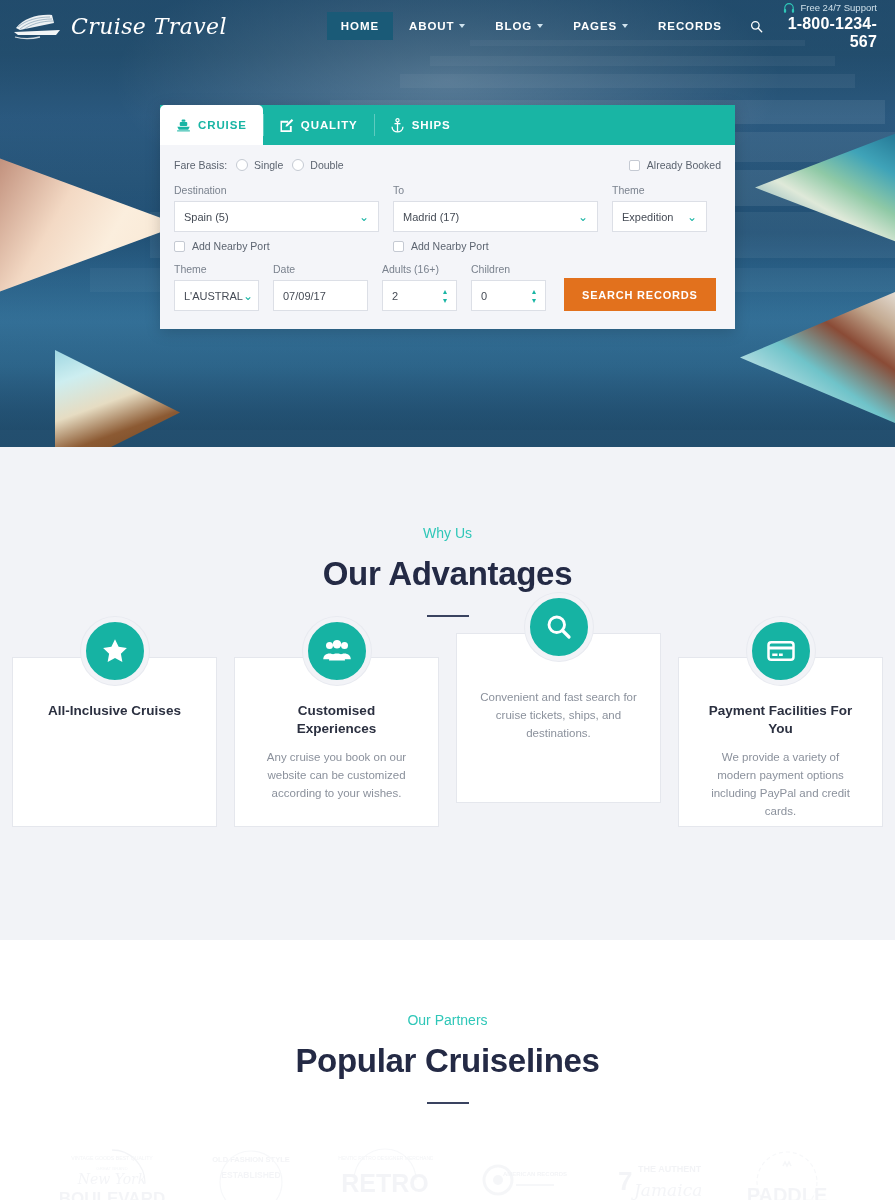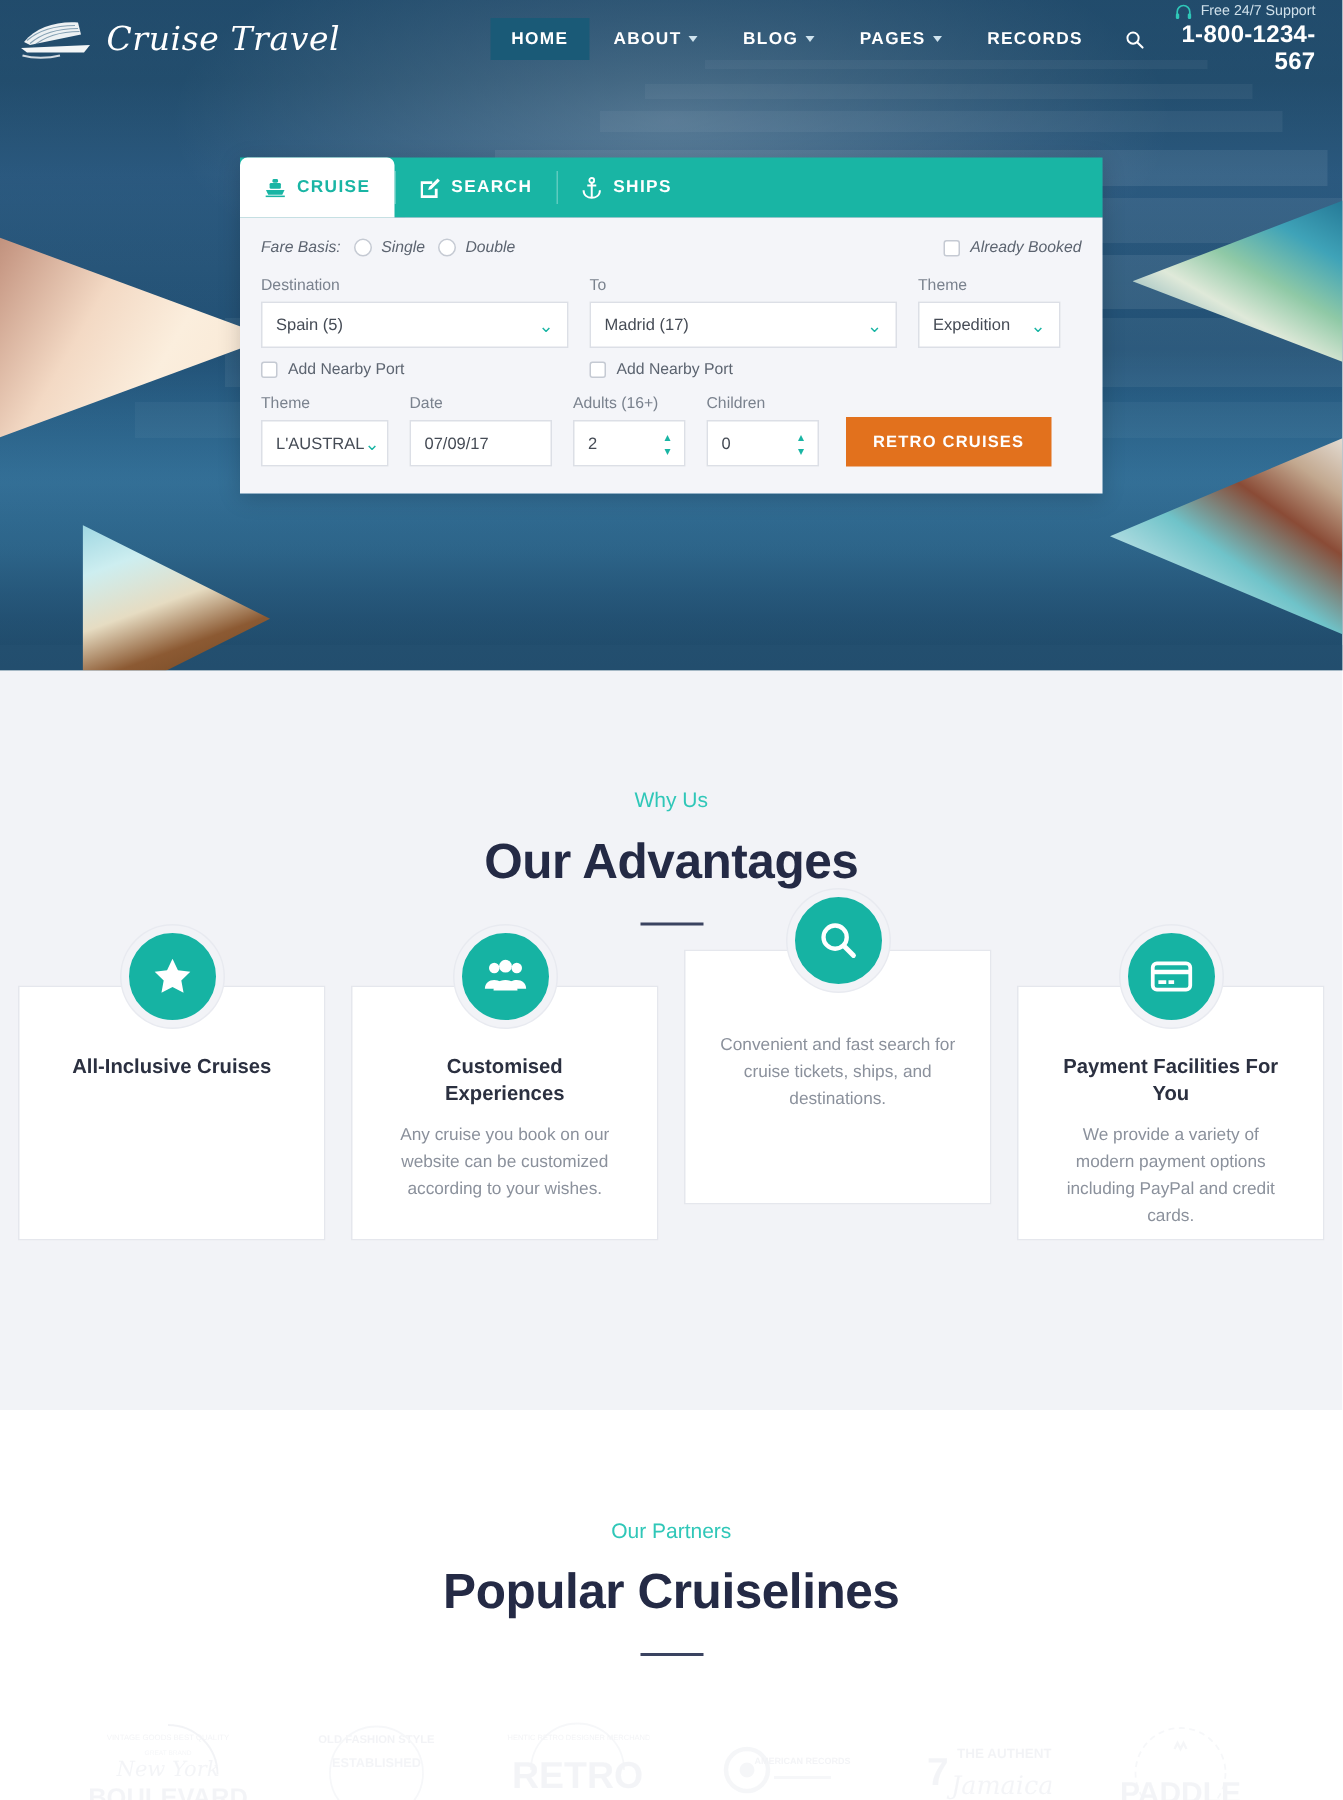--- a/index.html
+++ b/index.html
@@ -131,21 +131,21 @@
   }
   .tab + .tab::before {
     content:""; position:absolute; left:0; top:9px; bottom:9px; width:1px;
     background:rgba(255,255,255,.3);
   }
   .tab.active { background:#ffffff; color:#19b5a4; border-radius:5px 5px 0 0; }
   .tab.active::before { display:none; }
   .form-body { background:#f4f5f9; padding:14px 14px 18px 14px; }
 
   .row { display:flex; align-items:center; }
-  .fare-row { justify-content:space-between; margin-bottom:13px;font-style:italic; }
+  .fare-row { justify-content:space-between; margin-bottom:13px; }
   .fare-left { display:flex; align-items:center; gap:9px; }
   .fare-label { font-size:10.5px; color:#5c6470; }
   .radio-wrap { display:flex; align-items:center; gap:6px; cursor:pointer; }
   .radio { width:12px;height:12px;border-radius:50%;border:1px solid #c5cad3;background:#fff; }
   .radio-text { font-size:10.5px; color:#5c6470; }
   .chk-wrap { display:flex; align-items:center; gap:7px; cursor:pointer; }
   .chk { width:11px;height:11px;border:1px solid #c5cad3;background:#fff;border-radius:2px; }
   .chk-text { font-size:10.5px; color:#5c6470; }
 
   .fields { display:flex; gap:14px; }
@@ -307,21 +307,21 @@
           <path d="M1.4 9.2 H14.6 L13 12.6 H3 Z" fill="#19b5a4"></path>
           <rect x="1.2" y="13.2" width="13.6" height="1.1" fill="#19b5a4"></rect>
         </svg>
         <span>CRUISE</span>
       </div>
       <div class="tab">
         <svg width="15" height="15" viewBox="0 0 16 16">
           <path d="M1.6 3 h8.2 v2 h-6.6 v8 h8.4 v-4.6 h2 V15 h-12 Z" fill="#ffffff"></path>
           <path d="M13.6 1 l1.6 1.6 -6.1 6.1 -2.2 .6 .6 -2.2 Z" fill="#ffffff"></path>
         </svg>
-        <span>SEARCH</span>
+        <span>QUALITY</span>
       </div>
       <div class="tab">
         <svg width="15" height="15" viewBox="0 0 16 16">
           <circle cx="8" cy="2.4" r="1.7" stroke="#ffffff" stroke-width="1.3" fill="none"></circle>
           <line x1="8" y1="4.1" x2="8" y2="14.4" stroke="#ffffff" stroke-width="1.4"></line>
           <line x1="4.8" y1="6" x2="11.2" y2="6" stroke="#ffffff" stroke-width="1.4"></line>
           <path d="M2.2 9.4 C2.2 13.2 5.2 14.8 8 14.8 C10.8 14.8 13.8 13.2 13.8 9.4" stroke="#ffffff" stroke-width="1.4" fill="none"></path>
         </svg>
         <span>SHIPS</span>
       </div>
@@ -408,21 +408,21 @@
         <div>
           <label class="field-label">Children</label>
           <div class="input-box f-children">
             <span>0</span>
             <span class="spin">
               <span>▴</span>
               <span>▾</span>
             </span>
           </div>
         </div>
-        <button class="search-cruises">RETRO CRUISES</button>
+        <button class="search-cruises">SEARCH RECORDS</button>
       </div>
     </div>
   </div>
 </div>
 
 <div class="advantages">
   <div class="sec-kicker">Why Us</div>
   <div class="sec-title">Our Advantages</div>
   <div class="sec-rule"></div>
 

